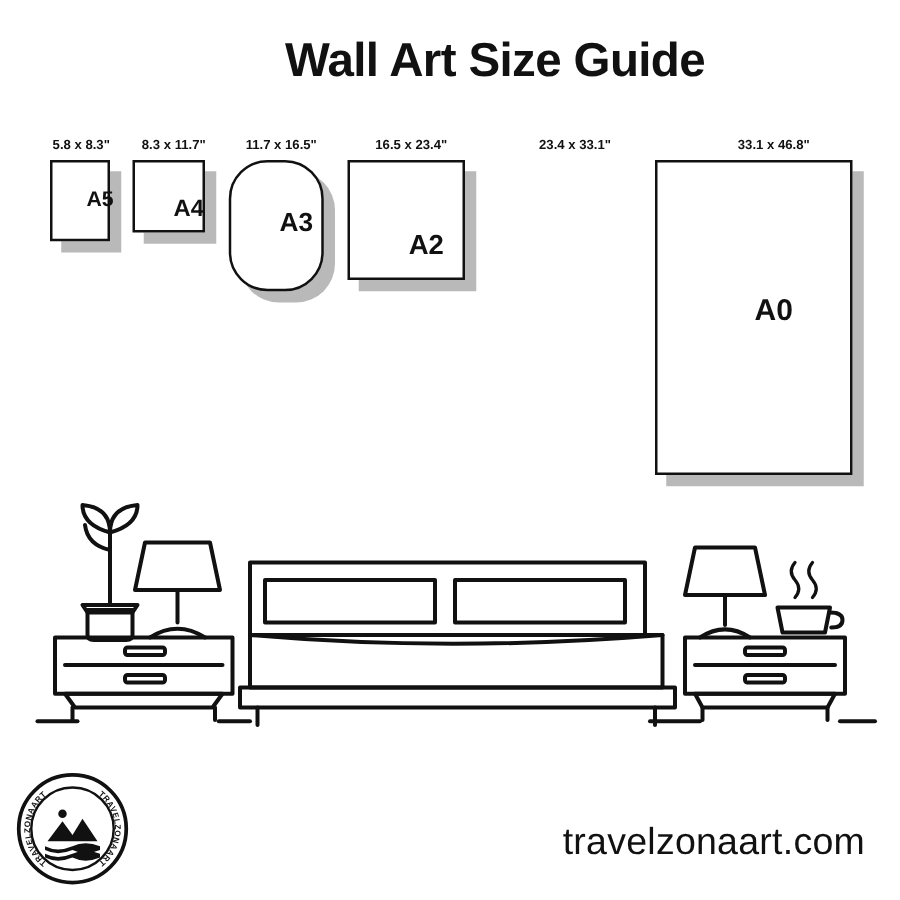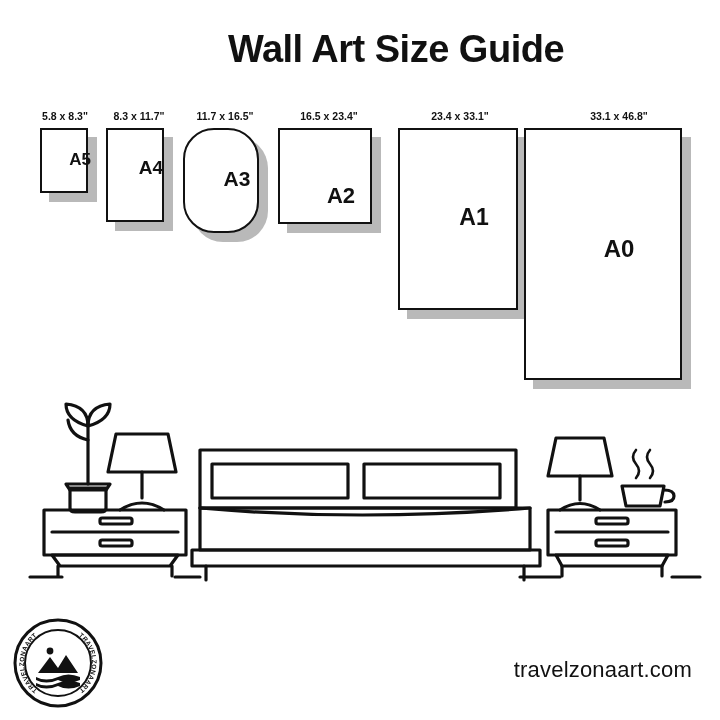--- a/index.html
+++ b/index.html
@@ -84,21 +84,21 @@
     position: absolute;
     left: 0;
     top: 605px;
     width: 720px;
     height: 115px;
   }
   .brand-text {
     position: absolute;
     right: 28px;
     top: 52px;
-    font-size: 22px;
+    font-size: 30px;
     font-weight: 400;
     color: #111111;
     letter-spacing: 0.2px;
   }
   .logo {
     position: absolute;
     left: 12px;
     top: 12px;
     width: 92px;
     height: 92px;
@@ -120,44 +120,41 @@
 
     <div class="frame-wrap" style="left:32px; top:0px; width:66px; height:90px;">
       <div class="frame-dim" style="left:0; top:0px; width:66px;">5.8 x 8.3"</div>
       <div class="frame-box" style="left:8px; top:18px; width:48px; height:65px;">
         <div class="frame-label" style="top:20px; font-size:17px;">A5</div>
       </div>
     </div>
 
     <div class="frame-wrap" style="left:98px; top:0px; width:82px; height:110px;">
       <div class="frame-dim" style="left:0; top:0px; width:82px;">8.3 x 11.7"</div>
-      <div class="frame-box" style="left:8px; top:18px; width:58px; height:94px;">
+      <div class="frame-box" style="left:8px; top:18px; width:58px; height:58px;">
         <div class="frame-label" style="top:27px; font-size:19px;">A4</div>
       </div>
     </div>
 
     <div class="frame-wrap" style="left:175px; top:0px; width:100px; height:135px;">
       <div class="frame-dim" style="left:0; top:0px; width:100px;">11.7 x 16.5"</div>
       <div class="frame-box" style="left:8px; top:18px; width:76px; height:105px;border-radius:31px;">
         <div class="frame-label" style="top:37px; font-size:21px;">A3</div>
       </div>
     </div>
 
     <div class="frame-wrap" style="left:270px; top:0px; width:118px; height:175px;">
       <div class="frame-dim" style="left:0; top:0px; width:118px;">16.5 x 23.4"</div>
       <div class="frame-box" style="left:8px; top:18px; width:94px; height:96px;">
         <div class="frame-label" style="top:53px; font-size:22px;">A2</div>
       </div>
     </div>
 
     <div class="frame-wrap" style="left:390px; top:0px; width:140px; height:215px;">
       <div class="frame-dim" style="left:0; top:0px; width:140px;">23.4 x 33.1"</div>
-      <div class="frame-box" style="left:8px; top:18px; width:120px; height:182px;">
-        <div class="frame-label" style="top:74px; font-size:23px;">A1</div>
-      </div>
     </div>
 
     <div class="frame-wrap" style="left:522px; top:0px; width:176px; height:280px;">
       <div class="frame-dim" style="left:22px; top:0px; width:150px;">33.1 x 46.8"</div>
       <div class="frame-box" style="left:2px; top:18px; width:158px; height:252px;">
         <div class="frame-label" style="top:105px; font-size:24px;">A0</div>
       </div>
     </div>
 
   </div>

